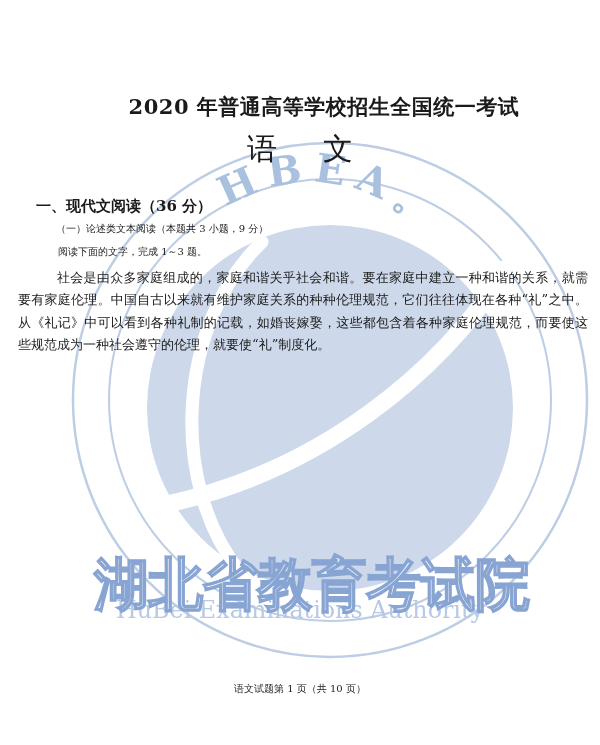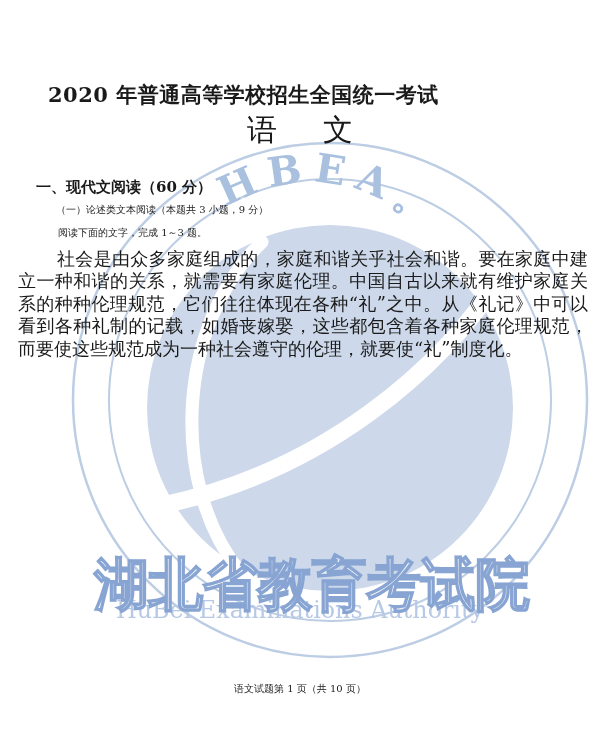--- a/index.html
+++ b/index.html
@@ -9,21 +9,22 @@
     margin:0 auto;
     background:#ffffff;
     overflow:hidden;
     font-family:"DejaVu Serif","Liberation Serif",serif;
     color:#1a1a1a;
   }
   .watermark{position:absolute;left:0;top:0;width:600px;height:745px;z-index:0;}
   .content{position:absolute;left:0;top:0;width:600px;height:745px;z-index:1;}
 
   .title1{
-    margin:0;padding-top:82px;
+    margin:12px;padding-top:82px;
+    text-align:center;
     font-size:21px;font-weight:bold;line-height:25px;
     letter-spacing:0.5px;
     padding-left:48px;
   }
   .subject{
     margin-top:5px;
     text-align:center;
     font-size:30px;font-weight:normal;line-height:36px;
   }
   .subject .gap{display:inline-block;width:46px;}
@@ -37,21 +38,21 @@
     font-size:10px;font-weight:normal;line-height:20px;
   }
   .instr{
     margin:3px 0 0 58px;
     font-size:10px;font-weight:normal;line-height:20px;
   }
 
   .passage{
     margin:5px 0 0 18px;
     width:570px;
-    font-size:18px;
+    font-size:13px;
     line-height:22.4px;
     text-align:justify;
     text-justify:inter-ideograph;
   }
   .passage p{margin:0;text-indent:39px;}
 
   .footer{
     position:absolute;
     bottom:45px;left:0;width:100%;
     text-align:center;
@@ -83,21 +84,21 @@
   </svg>
 
   <div class="content">
 
     <h1 class="title1">2020 年普通高等学校招生全国统一考试</h1>
 
     <div class="subject">
       <span>语</span><span class="gap"></span><span>文</span>
     </div>
 
-    <div class="sec-h">一、现代文阅读（60 分）</div>
+    <div class="sec-h">一、现代文阅读（36 分）</div>
 
     <div class="sub-h">（一）论述类文本阅读（本题共 3 小题，9 分）</div>
 
     <div class="instr">阅读下面的文字，完成 1～3 题。</div>
 
     <div class="passage">
       <p>社会是由众多家庭组成的，家庭和谐关乎社会和谐。要在家庭中建立一种和谐的关系，就需要有家庭伦理。中国自古以来就有维护家庭关系的种种伦理规范，它们往往体现在各种“礼”之中。从《礼记》中可以看到各种礼制的记载，如婚丧嫁娶，这些都包含着各种家庭伦理规范，而要使这些规范成为一种社会遵守的伦理，就要使“礼”制度化。</p>
     </div>
 
     <div class="footer">语文试题第 1 页（共 10 页）</div>

